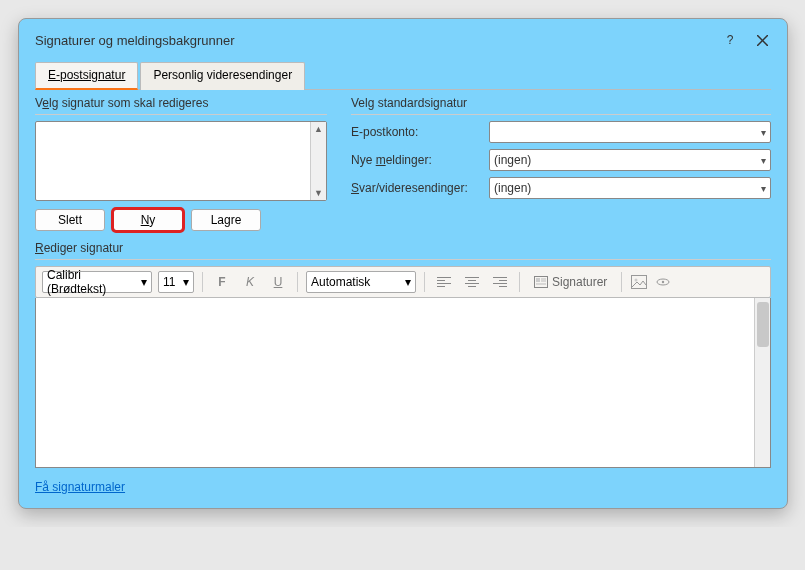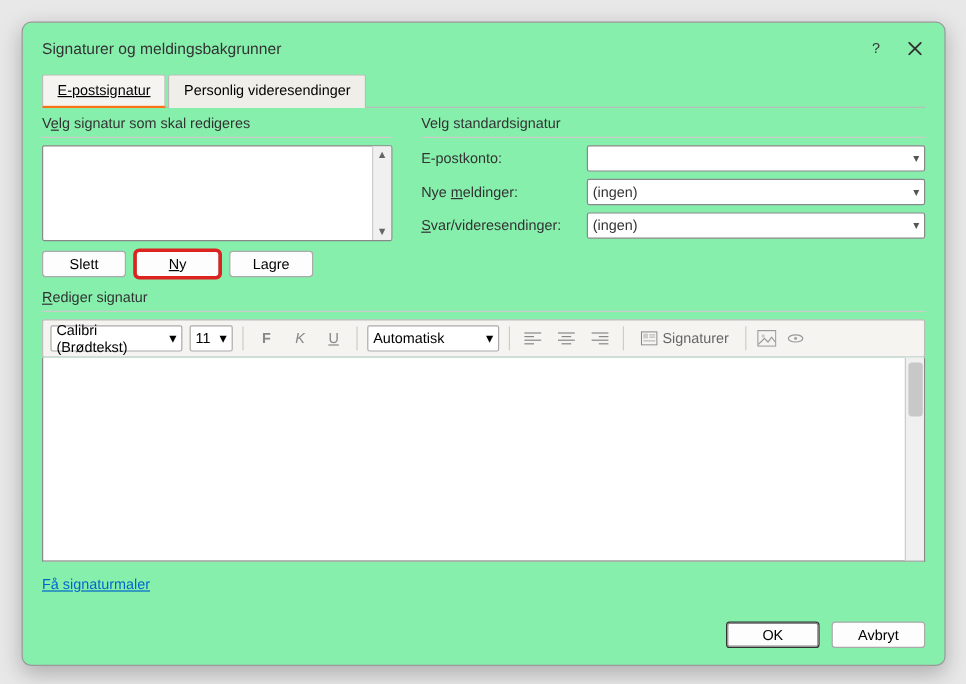--- a/index.html
+++ b/index.html
@@ -1,19 +1,19 @@
 <!DOCTYPE html>
 <html><head>
 <meta charset="utf-8">
 <style>
   * { box-sizing: border-box; font-family: "Segoe UI", Tahoma, sans-serif; font-size: 12px; }
   body { margin: 0; background: #e8e8e8; padding: 18px; }
   .dialog {
     width: 770px;
-    background: #86efac;
+    background: #7dd3fc;
     border: 1px solid #999;
     border-radius: 8px;
     box-shadow: 0 6px 18px rgba(0,0,0,0.25);
     padding: 0;
   }
   .titlebar {
     display: flex; align-items: center; justify-content: space-between;
     padding: 10px 14px 6px 16px;
     border-top-left-radius: 8px; border-top-right-radius: 8px;
   }
@@ -250,18 +250,14 @@
 
     <div class="editor">
       <div class="scroll">
         <div class="thumb"></div>
       </div>
     </div>
 
     <a class="link">Få signaturmaler</a>
   </div>
 
-  <div class="footer">
-    <div class="btn default">OK</div>
-    <div class="btn">Avbryt</div>
-  </div>
 
 </div>
 
 </body></html>

